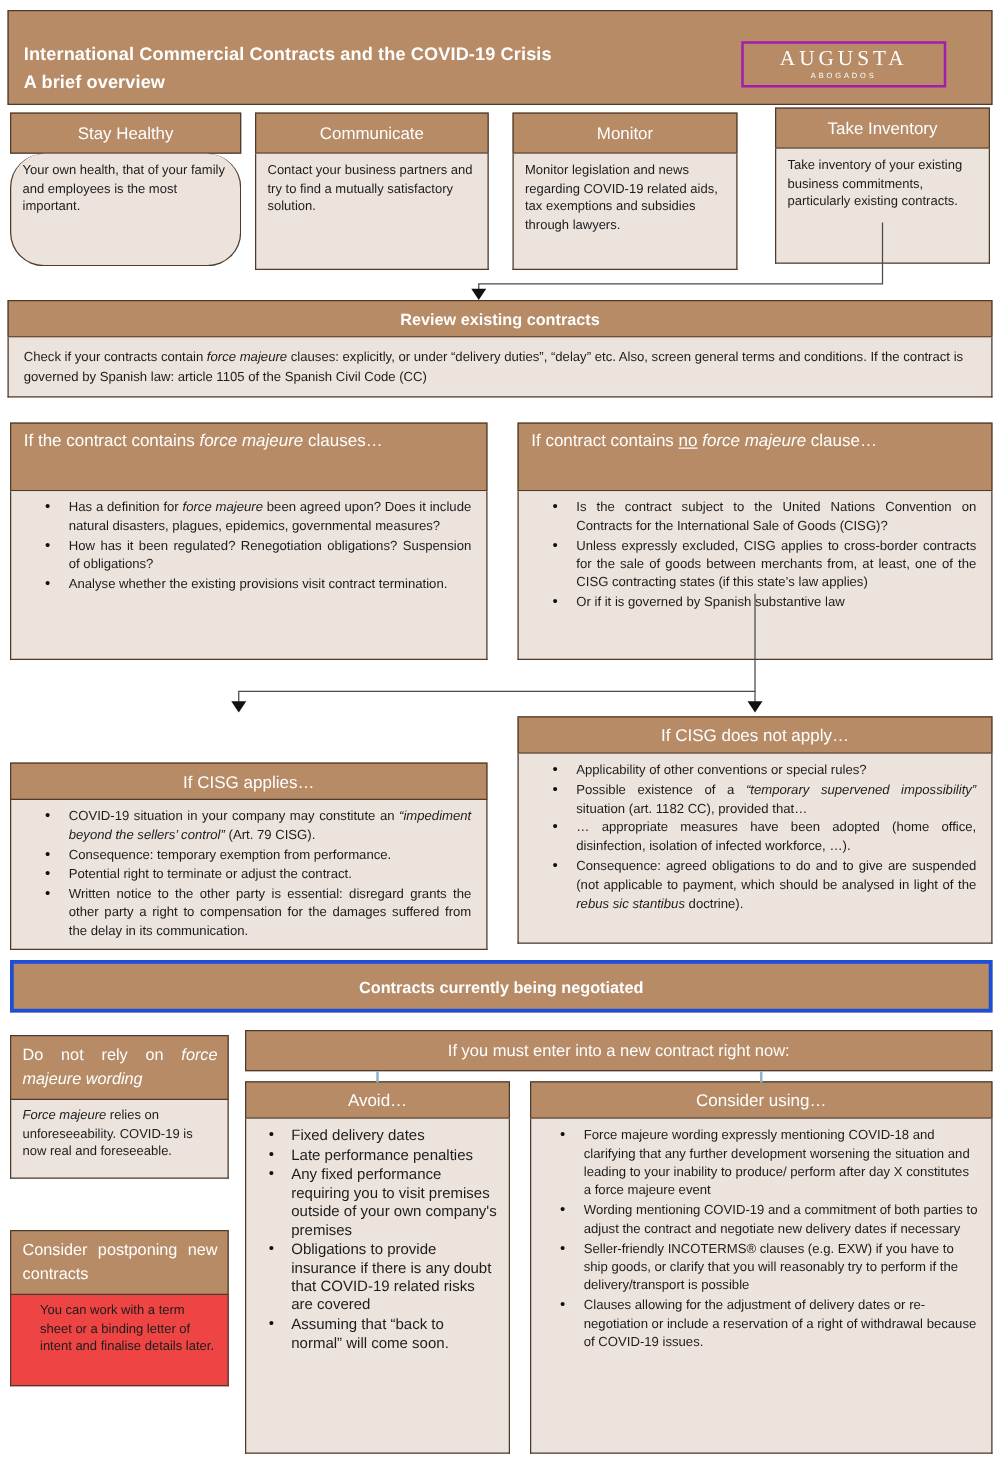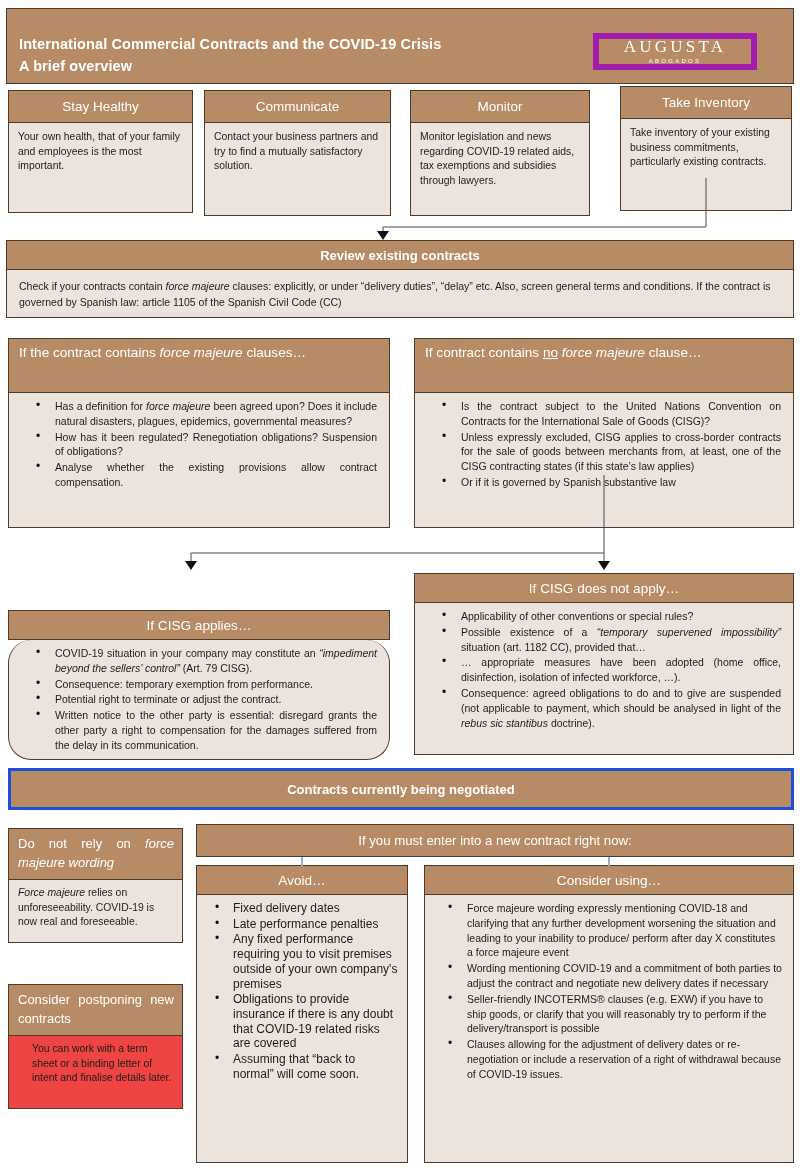--- a/index.html
+++ b/index.html
@@ -17,21 +17,21 @@
     background: #b68b66; border: 1px solid #4d3b2c;
     padding: 24px 0 0 12px;
   }
   #title-bar .tline {
     font-size: 14.5px; font-weight: bold; color: #ffffff;
     letter-spacing: .1px; line-height: 22px;
   }
   #logo-box {
     position: absolute; right: 36px; top: 24px;
     width: 164px; height: 37px;
-    border: 6px solid #a21caf;
+    border: 2px solid #a21caf;
     display: flex; flex-direction: column;
     align-items: center; justify-content: center;
   }
   #logo-box .logo-main {
     font-size: 17px; letter-spacing: 3.2px; color: #ffffff;
     font-family: "Liberation Serif", serif; line-height: 18px;
   }
   #logo-box .logo-sub {
     font-size: 6px; letter-spacing: 2.3px; color: #ffffff;
     line-height: 9px; margin-top: 1px;
@@ -54,21 +54,21 @@
   }
 
   #card-stay    { left: 8px;   top: 90px;  width: 185px; }
   #card-comm    { left: 204px; top: 90px;  width: 187px; }
   #card-monitor { left: 410px; top: 90px;  width: 180px; }
   #card-inv     { left: 620px; top: 86px;  width: 172px; }
 
   #card-stay .card-head, #card-comm .card-head,
   #card-monitor .card-head { height: 33px; }
   #card-inv .card-head { height: 33px; }
-  #card-stay .card-body    { height: 90px; }
+  #card-stay .card-body    { height: 90px; border-radius: 27px; }
   #card-comm .card-body    { height: 93px; }
   #card-monitor .card-body { height: 93px; }
   #card-inv .card-body     { height: 92px; }
 
   
   #review { position: absolute; left: 6px; top: 240px; width: 788px; }
   #review .rev-head {
     height: 30px; background: #b68b66; color: #fff;
     border: 1px solid #4d3b2c;
     display: flex; align-items: center; justify-content: center;
@@ -101,21 +101,21 @@
     background: #b68b66; color: #fff; border: 1px solid #4d3b2c;
     height: 30px; font-size: 13.6px;
     display: flex; align-items: center; justify-content: center;
   }
   .cisg .cg-body {
     background: #ece3dc; border: 1px solid #4d3b2c; border-top: none;
     padding: 6px 12px 6px 10px;
   }
   #cisg-yes { left: 8px;   top: 573px; width: 382px; margin-top: 37px; }
   #cisg-no  { left: 414px; top: 573px; width: 380px; }
-  #cisg-yes .cg-body { height: 120px; border-radius: 23px; }
+  #cisg-yes .cg-body { height: 120px; }
   #cisg-no  .cg-body { height: 152px; }
 
   
   #negotiated {
     position: absolute; left: 8px; top: 768px; width: 786px; height: 42px;
     background: #b68b66; color: #fff; border: 3px solid #1d4ed8;
     display: flex; align-items: center; justify-content: center;
     font-size: 13px; font-weight: bold;
   }
 
@@ -236,21 +236,21 @@
   </div>
 
   <div class="clause" id="clause-yes">
     <div class="cl-head">
       <span>If the contract contains </span><i>force majeure</i><span> clauses…</span>
     </div>
     <div class="cl-body">
       <ul class="bl">
         <li><span>Has a definition for </span><i>force majeure</i><span> been agreed upon? Does it include natural disasters, plagues, epidemics, governmental measures?</span></li>
         <li><span>How has it been regulated? Renegotiation obligations? Suspension of obligations?</span></li>
-        <li><span>Analyse whether the existing provisions allow contract compensation.</span></li>
+        <li><span>Analyse whether the existing provisions visit contract termination.</span></li>
       </ul>
     </div>
   </div>
 
   <div class="clause" id="clause-no">
     <div class="cl-head">
       <span>If contract contains </span><u>no</u><i> force majeure</i><span> clause…</span>
     </div>
     <div class="cl-body">
       <ul class="bl">

